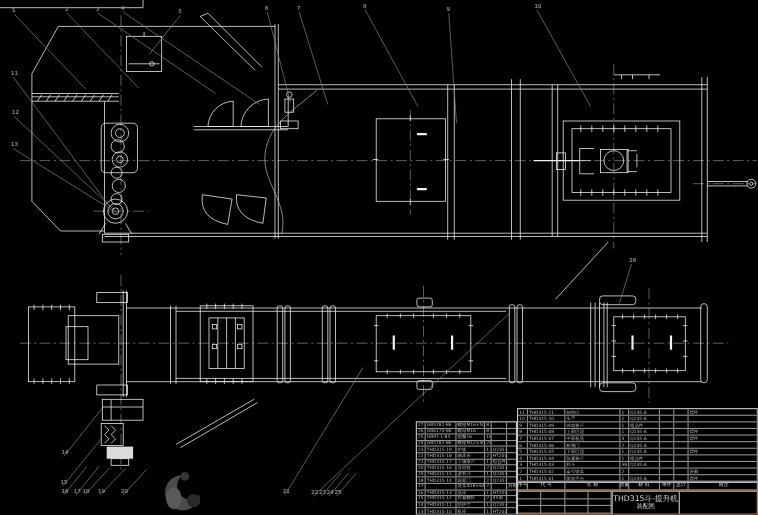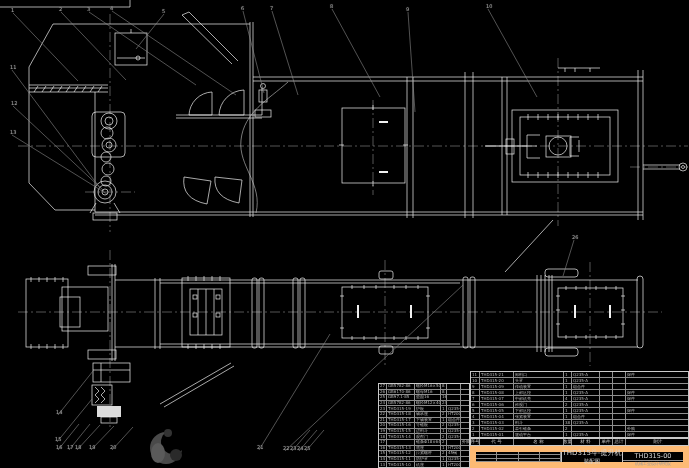--- a/index.html
+++ b/index.html
@@ -11,21 +11,21 @@
        border:1px solid #c9c9c9;background:#000;}
   .bom-row{display:flex;flex:1 1 0;border-top:1px solid #8f8f8f;box-sizing:border-box;}
   .bom-row:first-child{border-top:none;}
   .bom-cell{box-sizing:border-box;border-right:1px solid #8f8f8f;font-size:4px;line-height:1;
             color:#b8b8b8;overflow:hidden;white-space:nowrap;padding:0 1px;display:flex;
             align-items:center;}
   .bom-cell:last-child{border-right:none;}
   .bom-head .bom-cell{justify-content:center;font-size:4.5px;color:#cfcfcf;}
   
   .titleblock{position:absolute;left:470px;top:446px;width:219px;height:22px;display:flex;
-              box-sizing:border-box;border:6px solid #fdba74;background:#000;}
+              box-sizing:border-box;border:1px solid #fdba74;background:#000;}
   .rev-grid{width:85px;display:grid;grid-template-columns:repeat(4,1fr);
             grid-template-rows:repeat(3,1fr);box-sizing:border-box;}
   .rev-cell{border-right:1px solid #8f8f8f;border-bottom:1px solid #8f8f8f;box-sizing:border-box;}
   .tb-title{width:62px;border-left:1px solid #c9c9c9;border-right:1px solid #c9c9c9;
             display:flex;flex-direction:column;align-items:center;justify-content:center;
             color:#d6d6d6;box-sizing:border-box;}
   .tb-title .l1{font-size:7px;line-height:1.1;white-space:nowrap;}
   .tb-title .l2{font-size:5.5px;line-height:1.1;}
   .tb-num{flex:1;display:flex;flex-direction:column;box-sizing:border-box;}
   .tb-num .n1{flex:1.2;display:flex;align-items:center;justify-content:center;
@@ -512,19 +512,15 @@
       <div class="rev-cell"></div>
       <div class="rev-cell"></div>
       <div class="rev-cell"></div>
       <div class="rev-cell"></div>
       <div class="rev-cell"></div>
     </div>
     <div class="tb-title">
       <div class="l1">THD315斗-提升机</div>
       <div class="l2">装配图</div>
     </div>
-    <div class="tb-num">
-      <div class="n1">THD315-00</div>
-      <div class="n2">机械工业设计研究院</div>
-    </div>
   </div>
 
 </div>
 
 </body></html>

